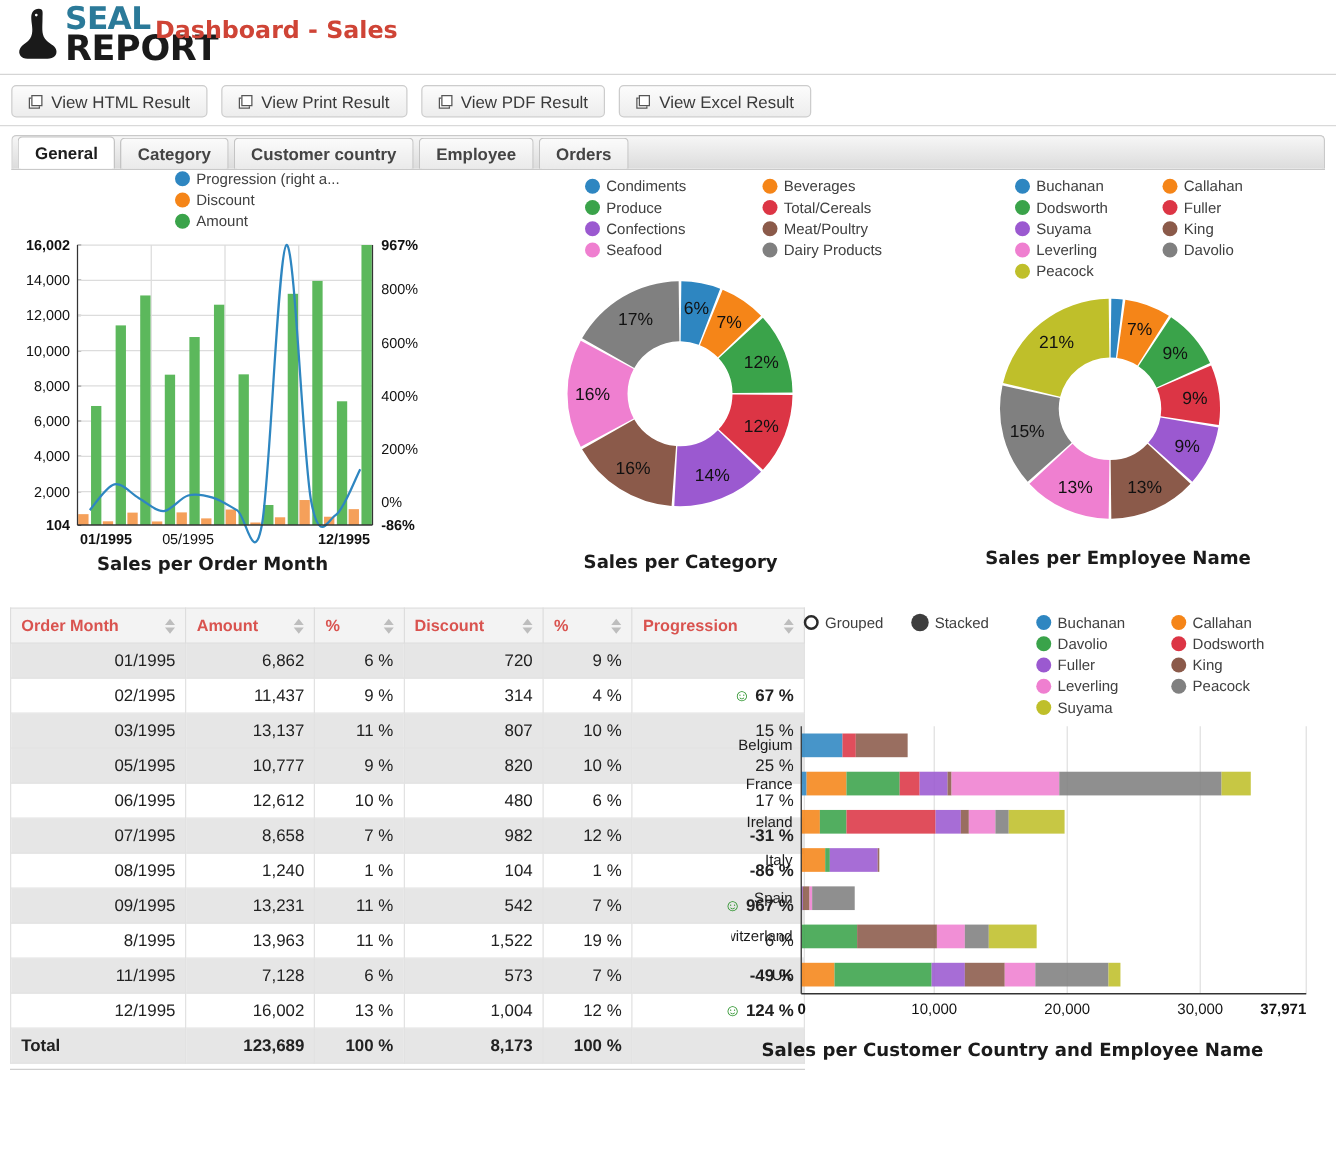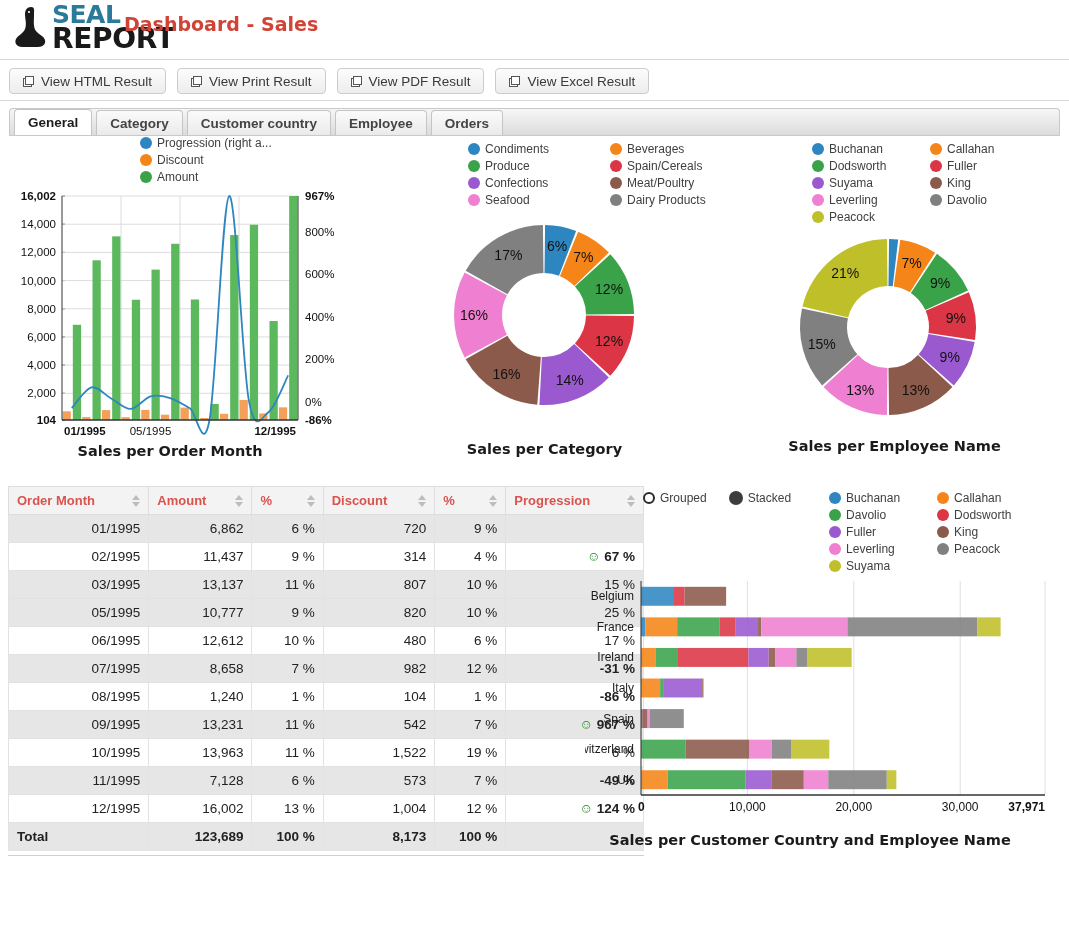--- a/index.html
+++ b/index.html
@@ -286,21 +286,21 @@
       <div class="legend-row">
           <span class="legend-dot" style="background:#f58518"></span>
           <span>Beverages</span>
         </div>
       <div class="legend-row">
           <span class="legend-dot" style="background:#3aa34a"></span>
           <span>Produce</span>
         </div>
       <div class="legend-row">
           <span class="legend-dot" style="background:#dc3545"></span>
-          <span>Spain/Cereals</span>
+          <span>Total/Cereals</span>
         </div>
       <div class="legend-row">
           <span class="legend-dot" style="background:#9b59d0"></span>
           <span>Confections</span>
         </div>
       <div class="legend-row">
           <span class="legend-dot" style="background:#8b5a4a"></span>
           <span>Meat/Poultry</span>
         </div>
       <div class="legend-row">
@@ -498,21 +498,21 @@
           </tr>
           <tr class="odd">
             <td>09/1995</td>
             <td>13,231</td>
             <td>11 %</td>
             <td>542</td>
             <td>7 %</td>
             <td class="pos"><span class="smiley">☺</span> 967 %</td>
           </tr>
           <tr class="even">
-            <td>10/1995</td>
+            <td>8/1995</td>
             <td>13,963</td>
             <td>11 %</td>
             <td>1,522</td>
             <td>19 %</td>
             <td class="plain">6 %</td>
           </tr>
           <tr class="odd">
             <td>11/1995</td>
             <td>7,128</td>
             <td>6 %</td>

